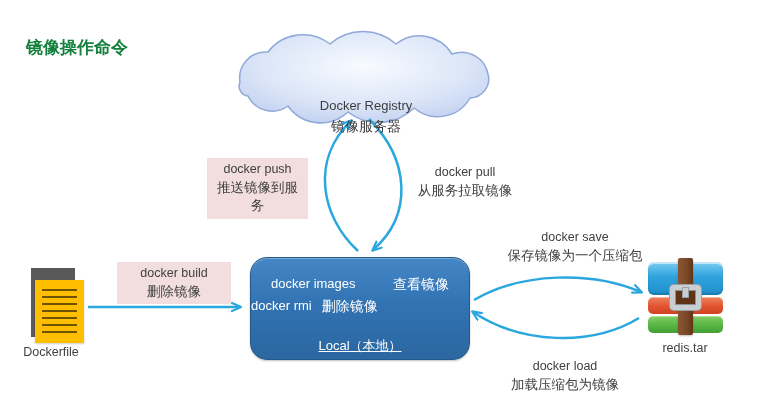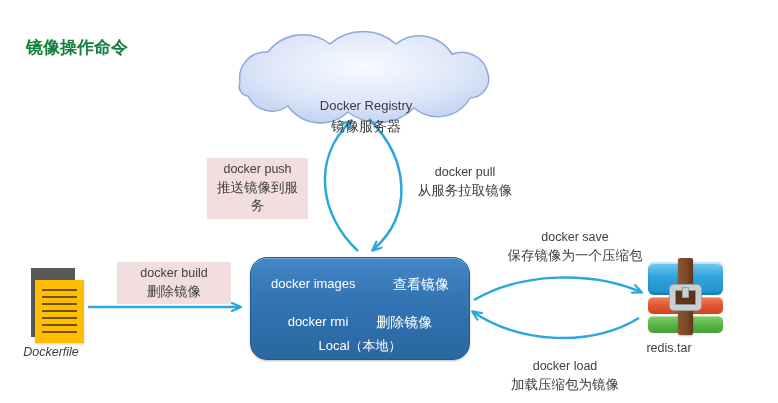--- a/index.html
+++ b/index.html
@@ -41,40 +41,40 @@
     border-radius:17px; border:1px solid #24598C; box-sizing:border-box;
     background:linear-gradient(180deg,#4486C6 0%, #3273B4 45%, #2B67A0 100%);
     box-shadow:inset 0 1px 0 rgba(255,255,255,.3), 0 1px 2px rgba(0,0,0,.25);
     color:#ffffff; font-size:13px;
   }
   .local-box .row1 {
     position:absolute; left:0; top:18px; width:100%; box-sizing:border-box;
     padding:0 20px; display:flex; justify-content:space-between;
   }
   .local-box .row2 {
-    position:absolute; left:0; top:56px; width:100%;
-    display:flex; justify-content:center; gap:28px;
+    position:absolute; left:0; top:40px; width:100%;
+    display:flex; gap:10px;
   }
   .local-box .footer {
-    position:absolute; left:0; top:79px; width:100%; text-align:center;
+    position:absolute; left:0; top:79px; width:100%; text-align:center;text-decoration:underline;
   }
   .local-box .zh { font-size:14px; }
 
   
   .dockerfile { position:absolute; left:23px; top:268px; width:70px; height:78px; }
   .df-back  { position:absolute; left:8px;  top:0;    width:44px; height:69px; background:#595959; }
   .df-front { position:absolute; left:12px; top:12px; width:49px; height:63px; background:#FFBE00; box-shadow:0 1px 2px rgba(0,0,0,.2); }
   .df-lines {
     position:absolute; left:7px; right:7px; top:9px; bottom:8px;
     background:repeating-linear-gradient(180deg,#6d5200 0 2.5px, transparent 2.5px 7px);
   }
   .file-label {
     position:absolute; text-align:center; font-size:12.5px; color:#3f3f3f;
   }
-  .dockerfile-label { left:11px; top:345px; width:80px;font-style:italic; }
+  .dockerfile-label { left:11px; top:345px; width:80px; }
 
   
   .rar { position:absolute; left:648px; top:258px; width:75px; height:77px; }
   .book { position:absolute; left:0; width:75px; }
   .book.blue {
     top:4px; height:33px; border-radius:6px;
     background:linear-gradient(180deg,#7BCCF1 0%, #2FA3DE 45%, #1F8FCB 100%);
     box-shadow:inset 0 2px 0 rgba(255,255,255,.55), inset 0 -2px 2px rgba(0,0,0,.15);
   }
   .book.red {
@@ -94,21 +94,21 @@
   }
   .buckle {
     position:absolute; left:22px; top:27px; width:21px; height:15px;
     background:#5E3418; border:5px solid #C9CED3; border-radius:4px;
     box-shadow:0 0 0 1px #9aa0a6, inset 0 0 0 1px #8c9196;
   }
   .buckle-prong {
     position:absolute; left:8px; top:-2px; width:5px; height:9px;
     background:#C9CED3; box-shadow:0 0 0 1px #9aa0a6;
   }
-  .rar-label { left:624px; top:341px; width:90px; }
+  .rar-label { left:640px; top:341px; width:90px; }
 </style>
 </head>
 <body>
 
 <div class="canvas">
 
   <h1 class="page-title">镜像操作命令</h1>
 
   <svg class="layer" width="778" height="403" viewBox="0 0 778 403">
     <defs>

